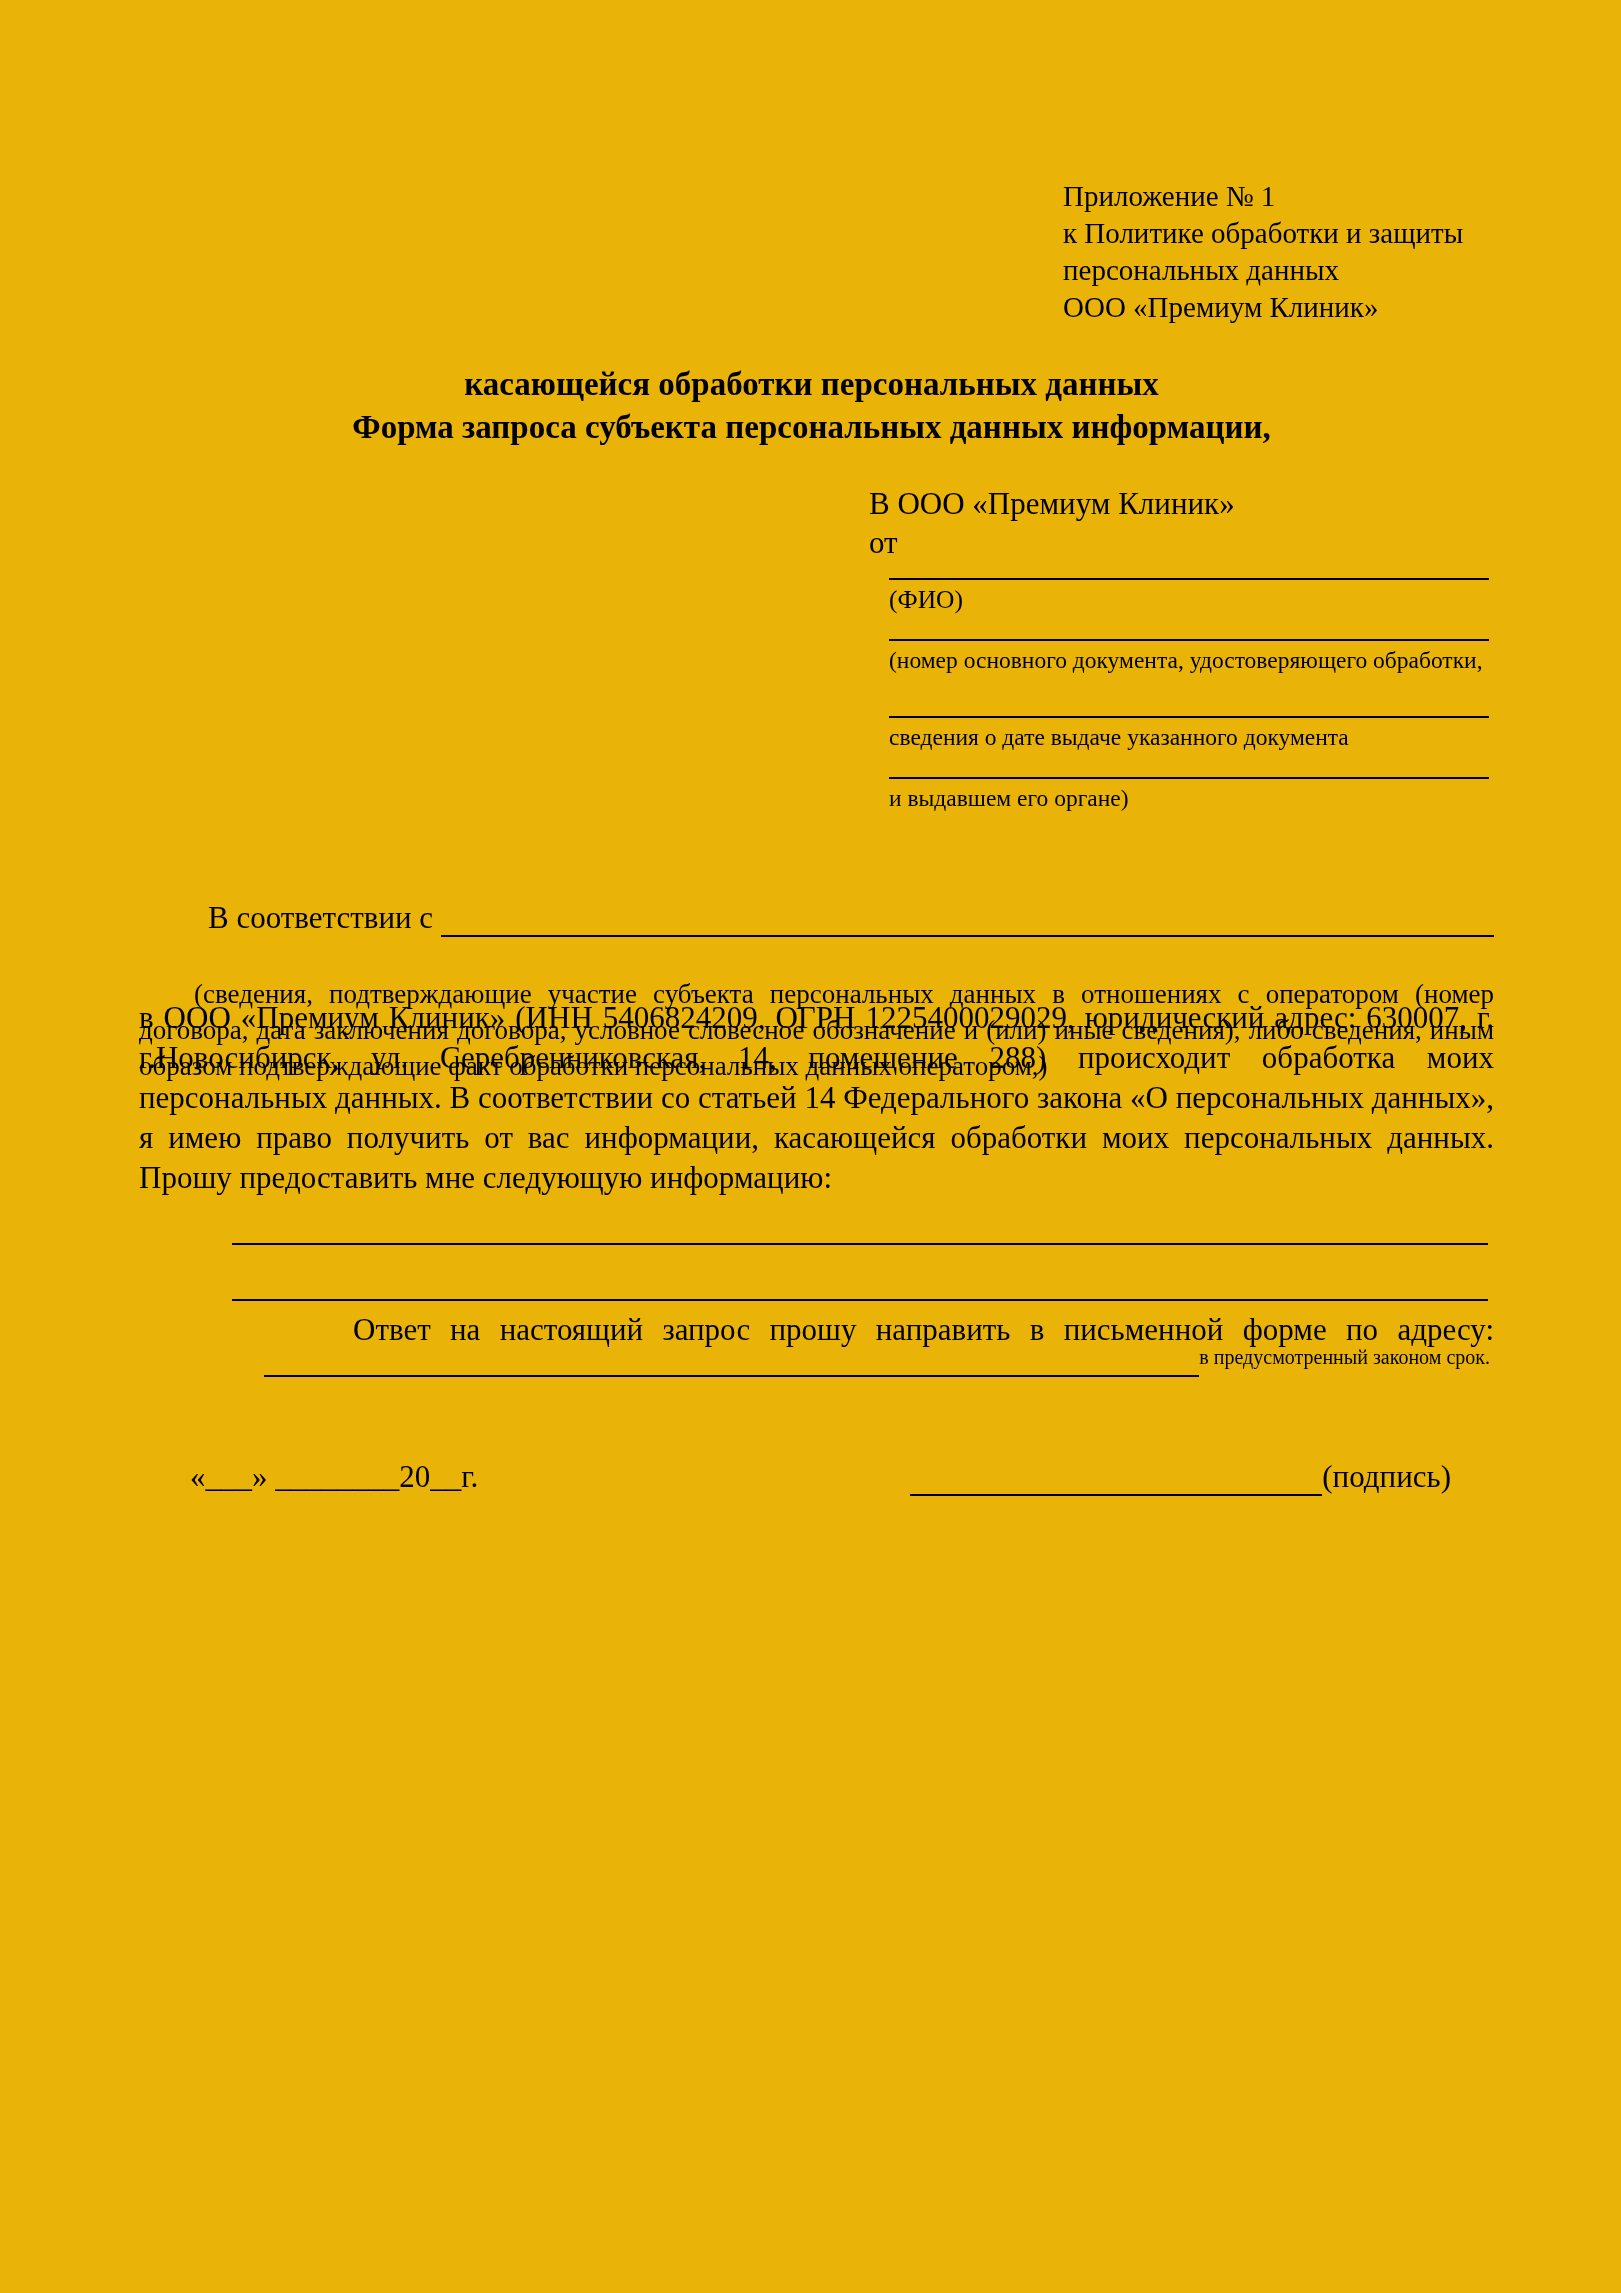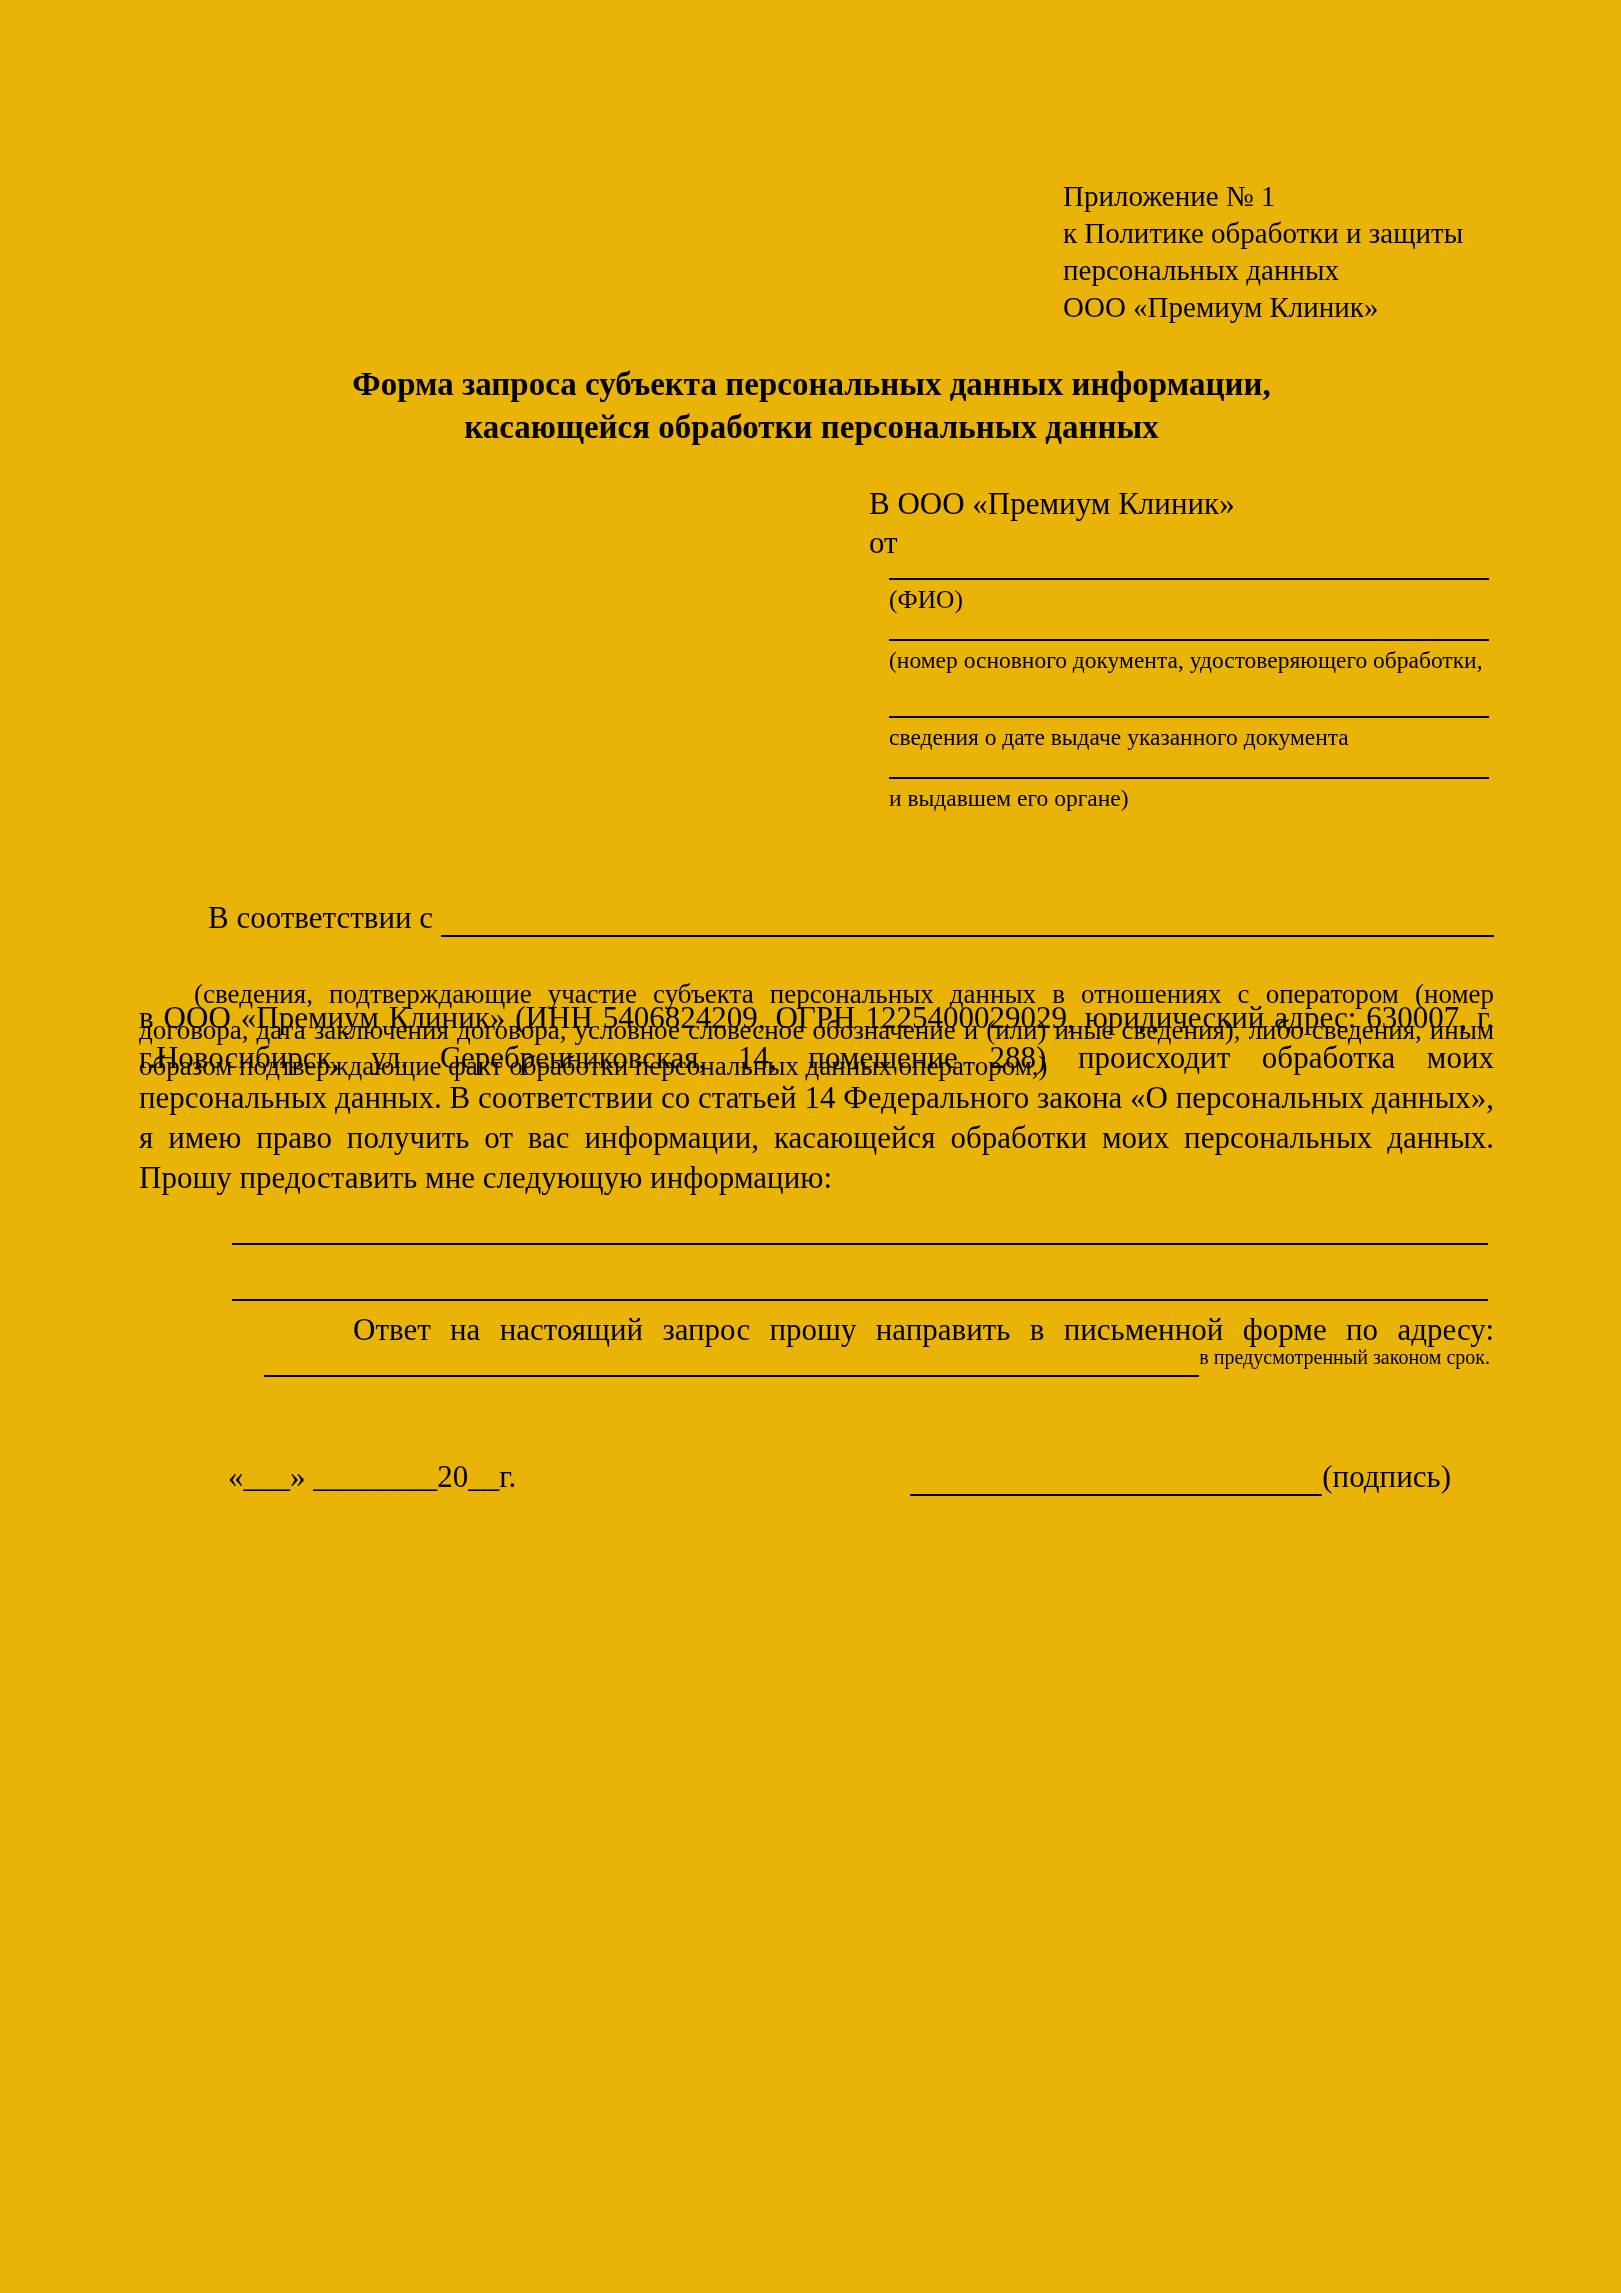--- a/index.html
+++ b/index.html
@@ -147,21 +147,21 @@
   .sign-row {
     position: absolute;
     left: 139px;
     top: 1457px;
     width: 1351px;
     display: flex;
     align-items: baseline;
     font-size: 31px;
     line-height: 39px;
   }
-  .sign-row .date { margin-left: 89px; white-space: nowrap; }
+  .sign-row .date { margin-left: 51px; white-space: nowrap; }
   .sign-row .grow { flex: 1 1 auto; }
   .sig-line {
     flex: 0 0 412px;
     align-self: stretch;
     border-bottom: 2.9px solid #000;
   }
   .sign-row .sig-cap { white-space: nowrap; }
   .sign-row .end-pad { flex: 0 0 39px; }
 </style>
 </head>
@@ -170,22 +170,22 @@
 <div class="page">
 
   <div class="appendix">
     <span>Приложение № 1</span>
     <span>к Политике обработки и защиты</span>
     <span>персональных данных</span>
     <span>ООО «Премиум Клиник»</span>
   </div>
 
   <div class="doc-title">
+    <span>касающейся обработки персональных данных</span>
     <span>Форма запроса субъекта персональных данных информации,</span>
-    <span>касающейся обработки персональных данных</span>
   </div>
 
   <div class="addressee">
     <span>В ООО «Премиум Клиник»</span>
     <span>от</span>
   </div>
 
   <div class="blank-row row-fio">
     <span>(ФИО)</span>
   </div>

